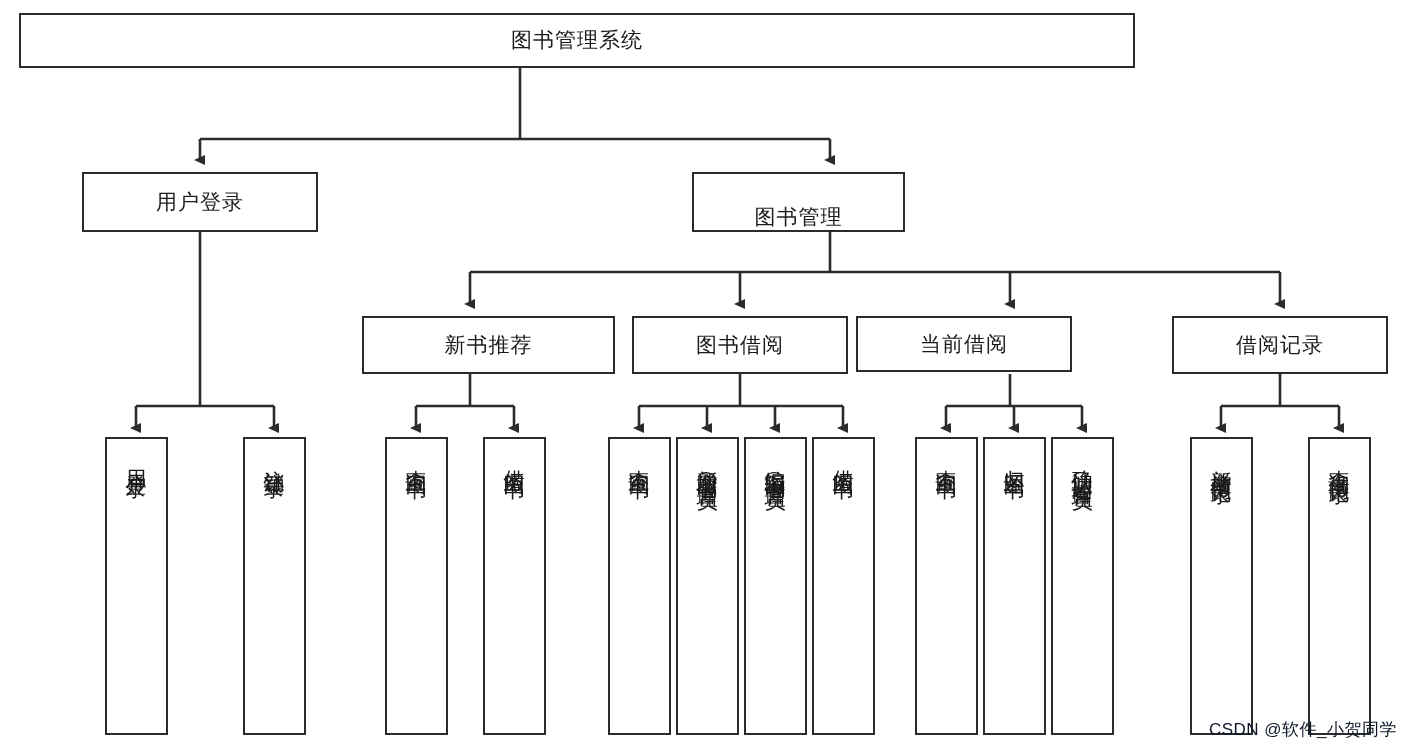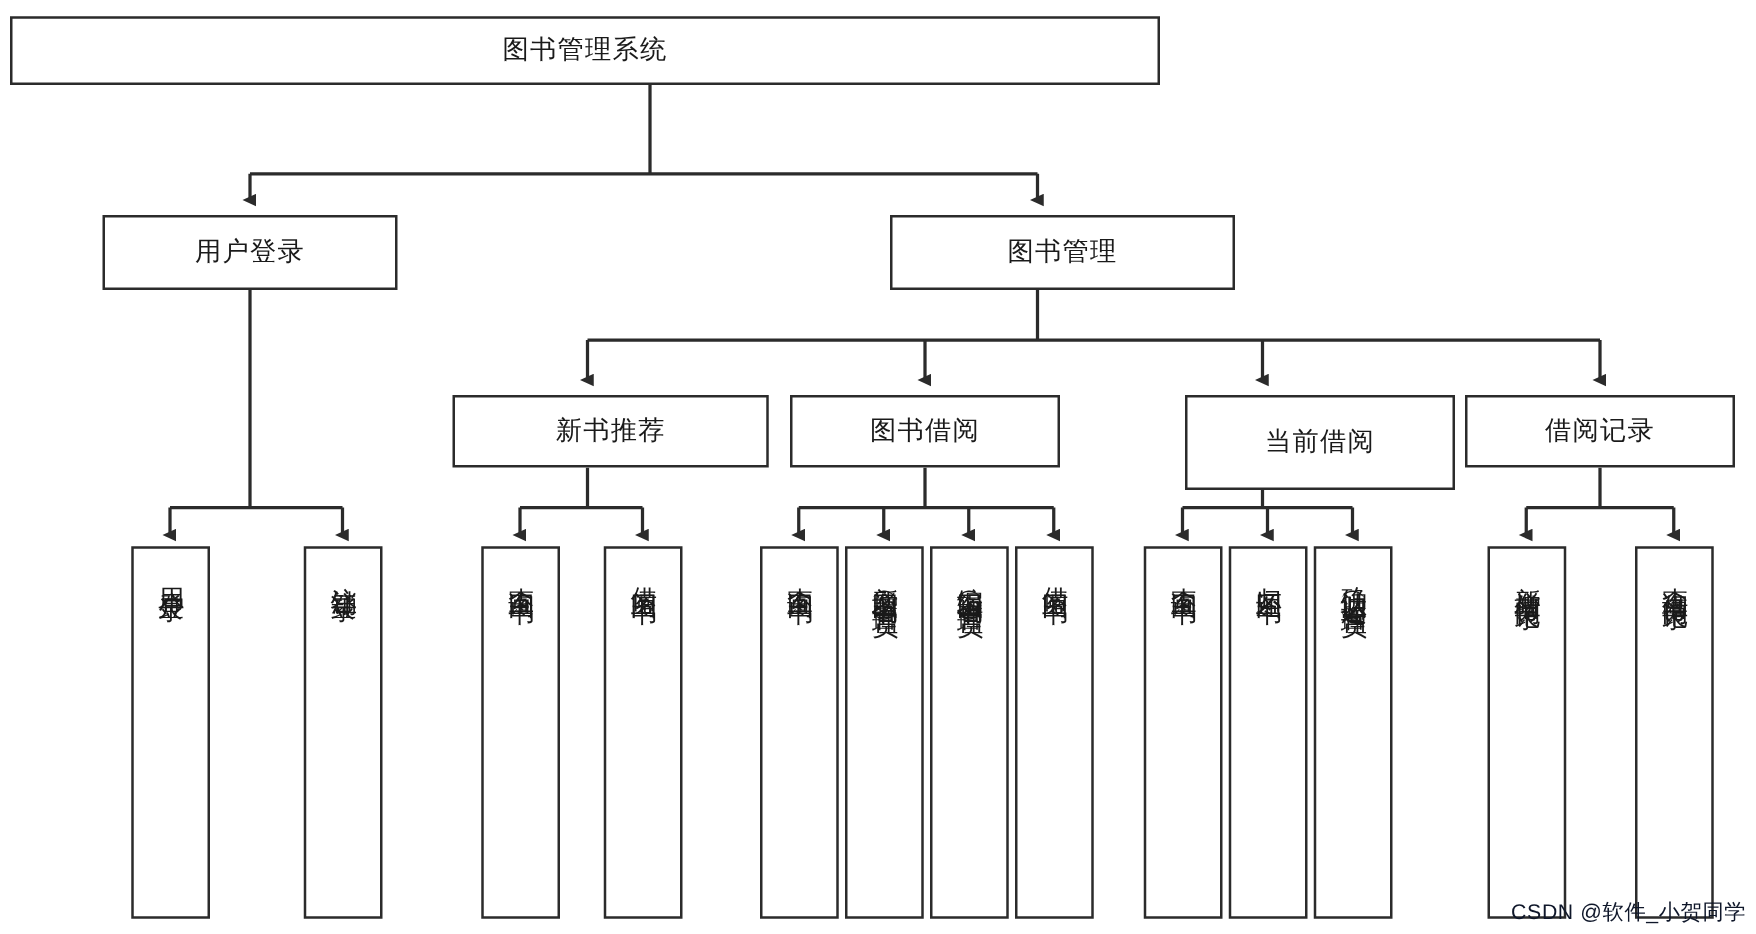--- a/index.html
+++ b/index.html
@@ -93,38 +93,38 @@
       <path d="M1014,406 L1014,428" marker-end="url(#arrow)"></path>
       <path d="M1082,406 L1082,428" marker-end="url(#arrow)"></path>
 
       <path d="M1280,374 L1280,406"></path>
       <path d="M1221,406 L1339,406"></path>
       <path d="M1221,406 L1221,428" marker-end="url(#arrow)"></path>
       <path d="M1339,406 L1339,428" marker-end="url(#arrow)"></path>
     </g>
   </svg>
 
-  <div class="node" id="root-node" style="left: 8px; top: 13px; width: 920px; height: 55px;">
+  <div class="node" id="root-node" style="left: 19px; top: 13px; width: 1116px; height: 55px;">
     <span class="lbl">图书管理系统</span>
   </div>
 
   <div id="nodes-layer">
       <div class="node" style="left: 82px; top: 172px; width: 236px; height: 60px;">
         <span class="lbl">用户登录</span>
       </div>
-      <div class="node" style="left: 712px; top: 172px; width: 276px; height: 60px;">
+      <div class="node" style="left: 692px; top: 172px; width: 213px; height: 60px; align-items: flex-end;">
         <span class="lbl">图书管理</span>
       </div>
       <div class="node" style="left: 362px; top: 316px; width: 253px; height: 58px;">
         <span class="lbl">新书推荐</span>
       </div>
       <div class="node" style="left: 632px; top: 316px; width: 216px; height: 58px;">
         <span class="lbl">图书借阅</span>
       </div>
-      <div class="node" style="left: 948px; top: 316px; width: 216px; height: 76px;">
+      <div class="node" style="left: 856px; top: 316px; width: 216px; height: 56px;">
         <span class="lbl">当前借阅</span>
       </div>
       <div class="node" style="left: 1172px; top: 316px; width: 216px; height: 58px;">
         <span class="lbl">借阅记录</span>
       </div>
       <div class="node leaf" style="left: 105px; top: 437px; width: 63px; height: 298px;">
         <span class="lbl">用户登录</span>
       </div>
       <div class="node leaf" style="left: 243px; top: 437px; width: 63px; height: 298px;">
         <span class="lbl">注销登录</span>

